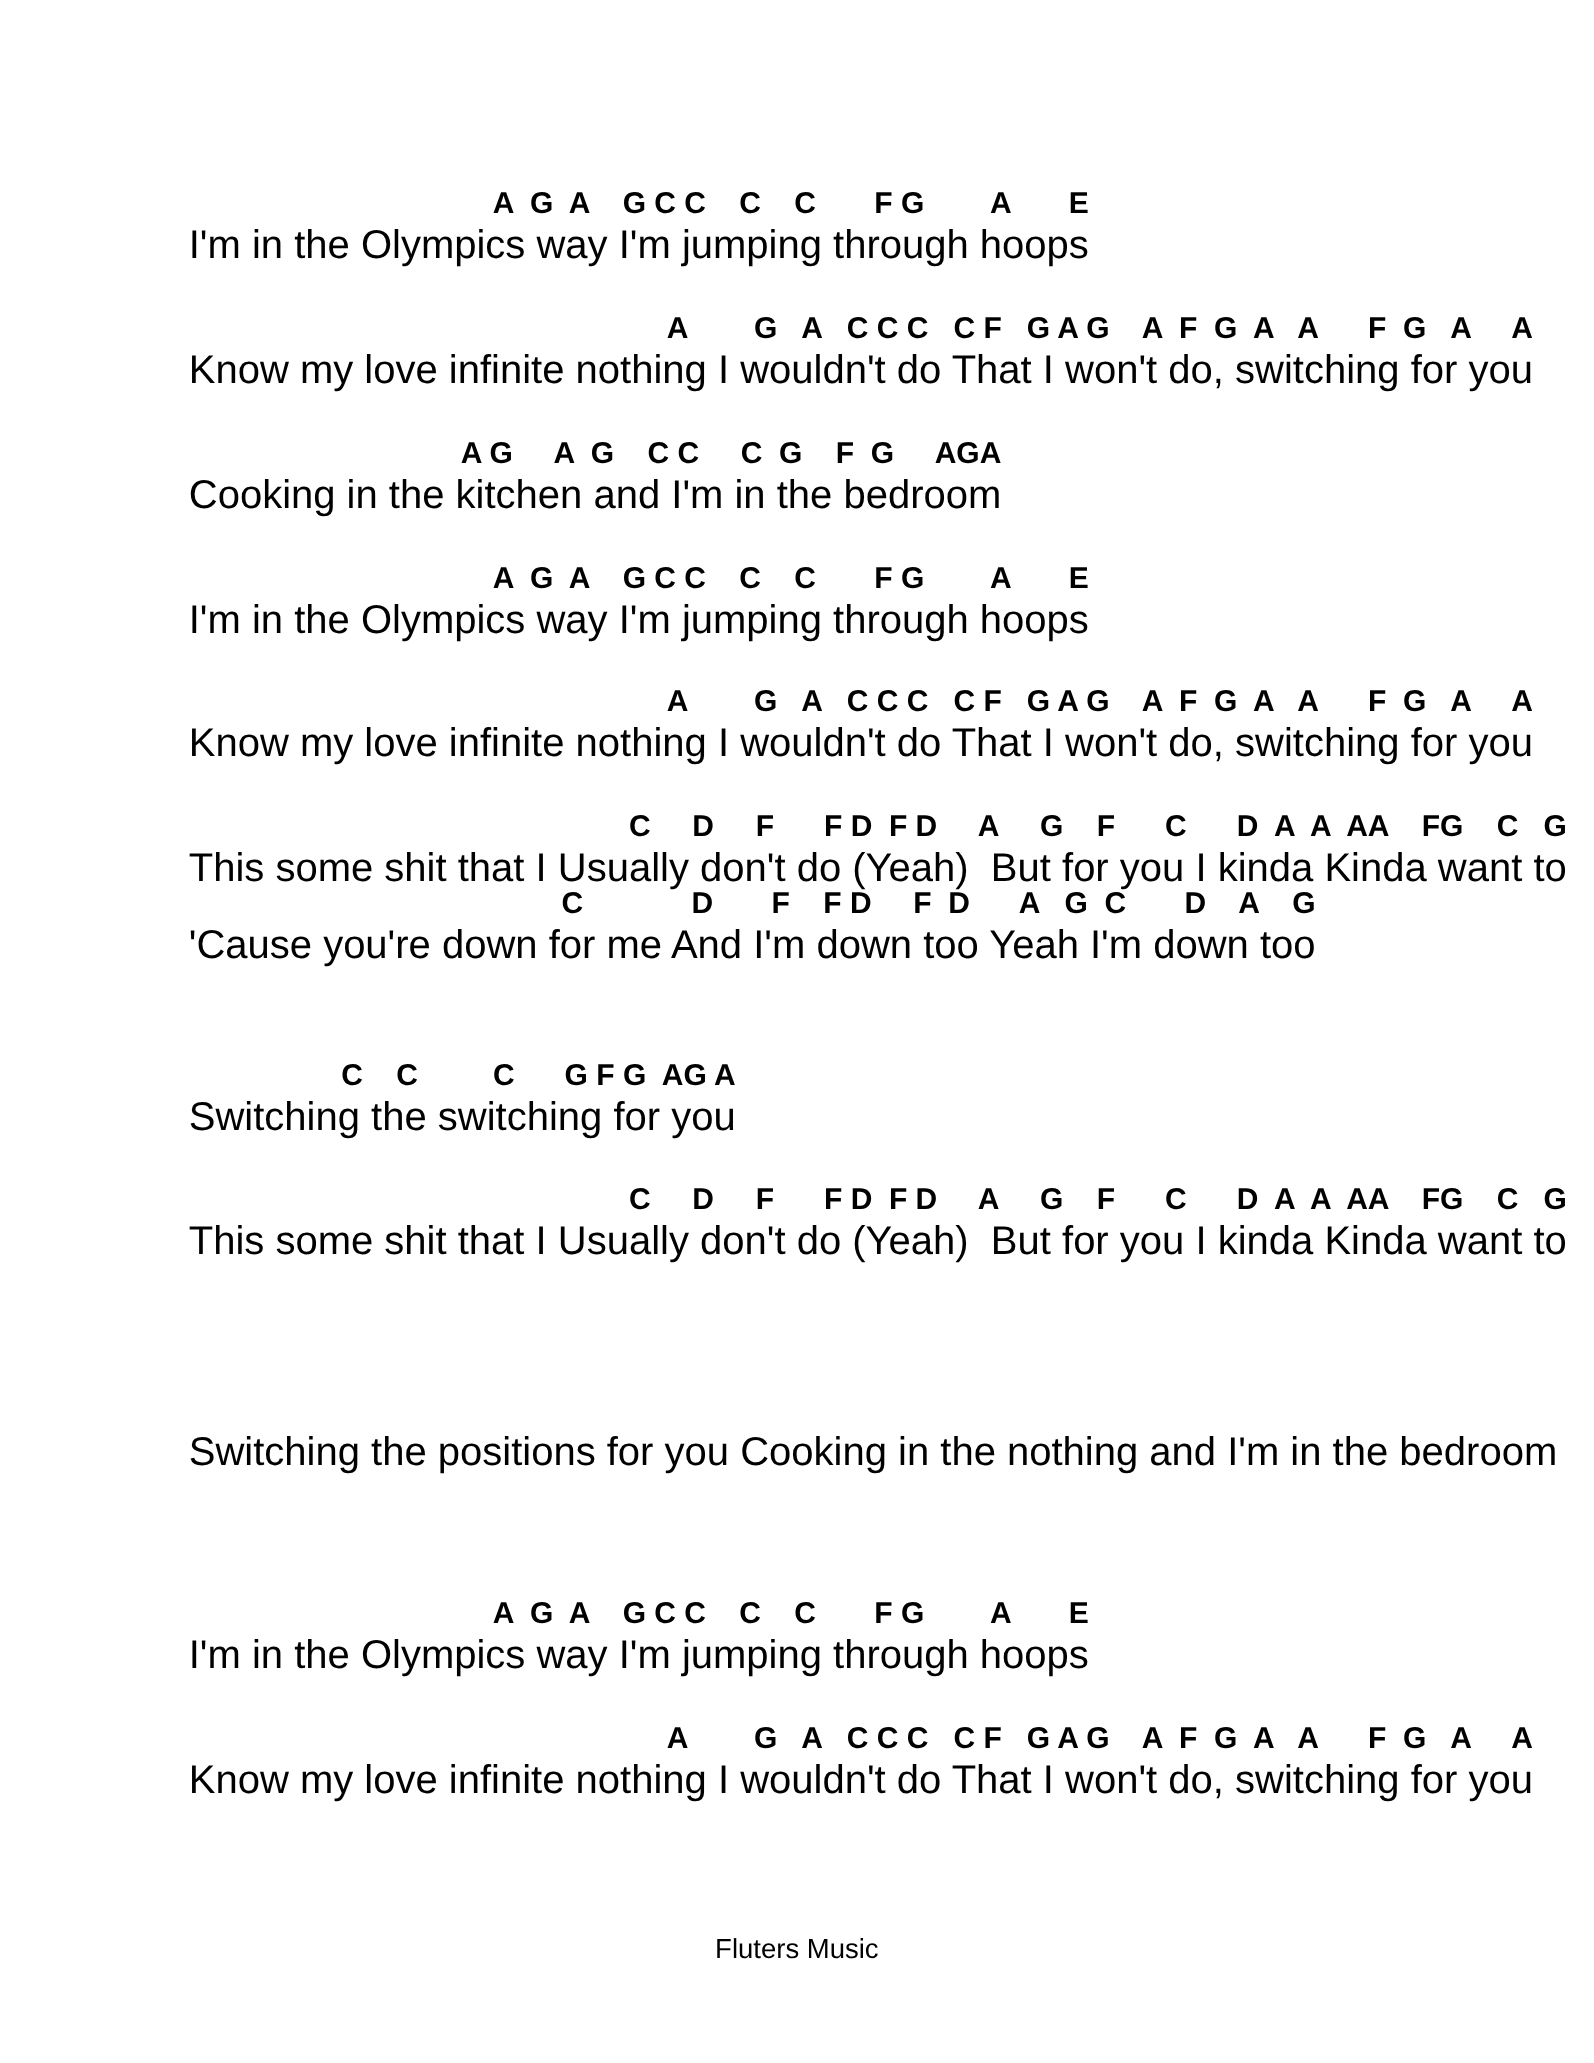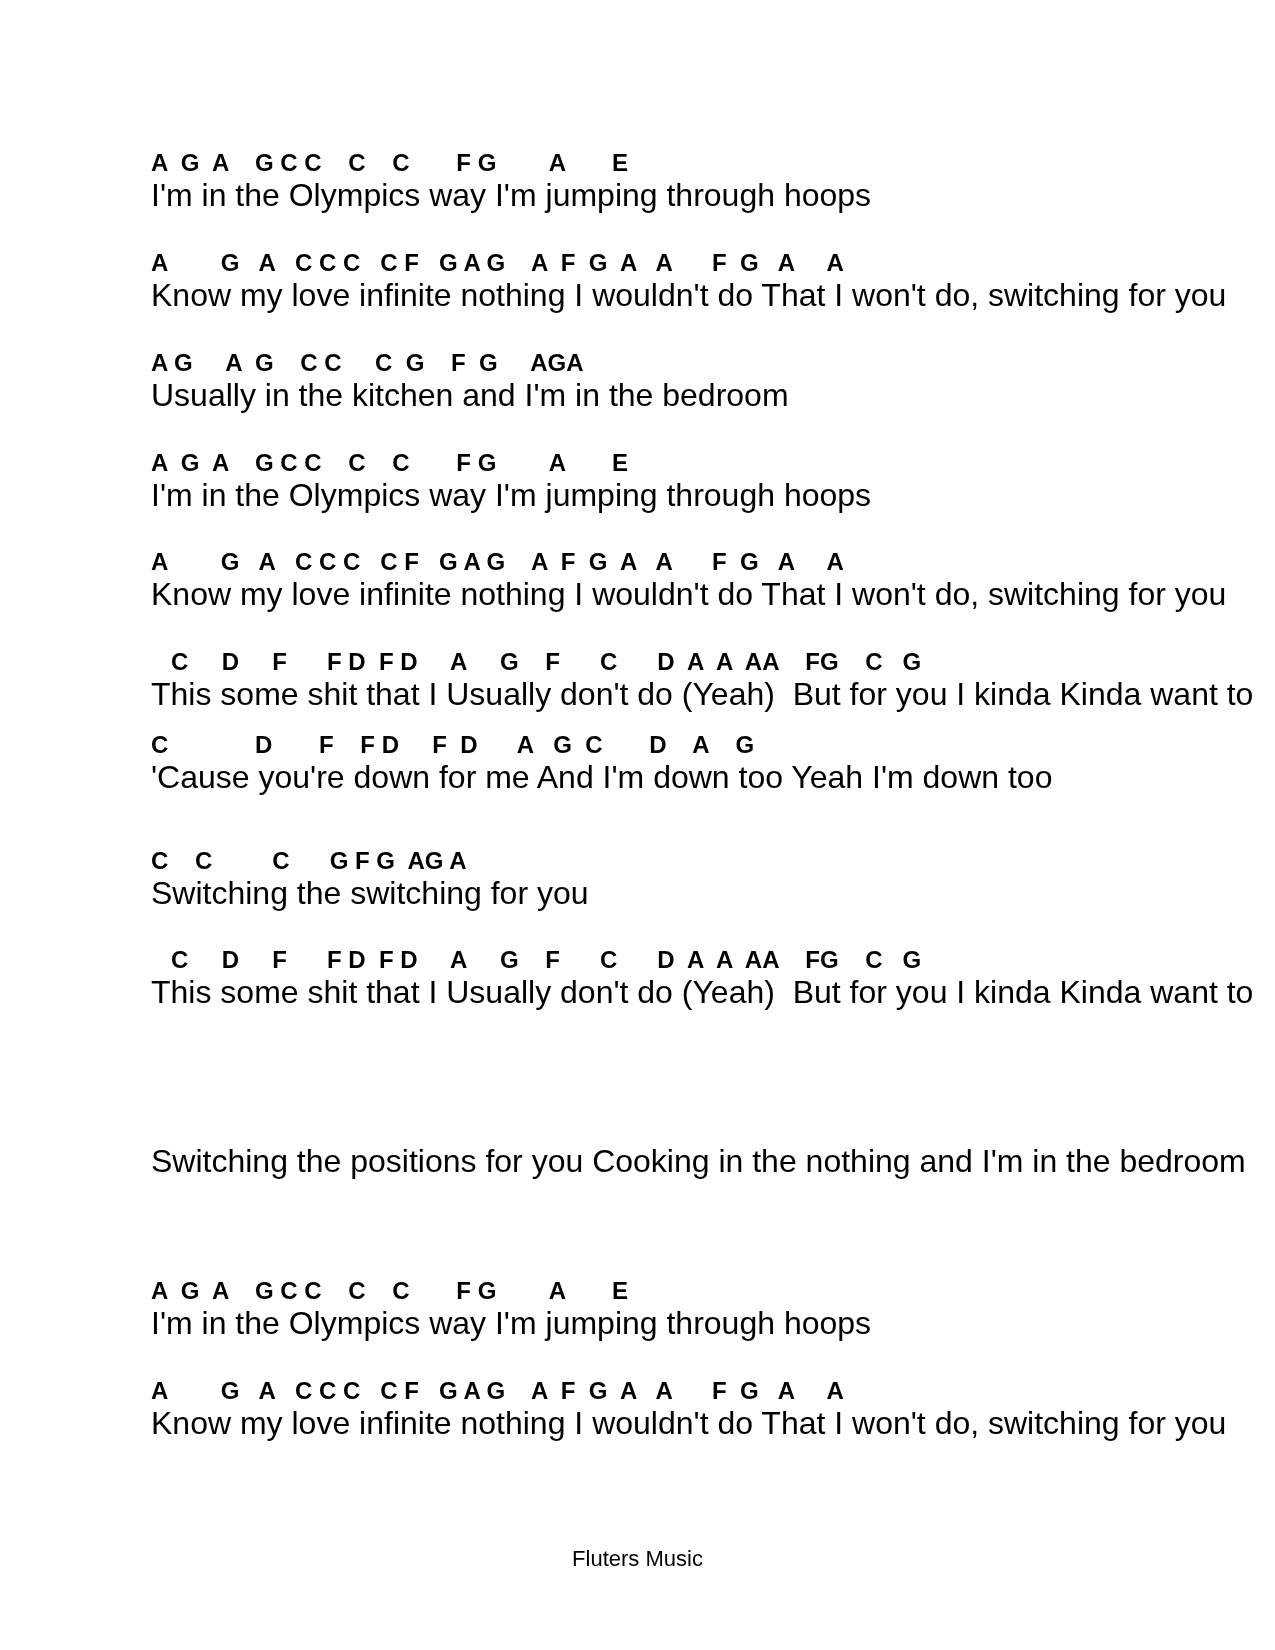--- a/index.html
+++ b/index.html
@@ -1,53 +1,53 @@
 <!DOCTYPE html>
 <html><head>
   <meta charset="utf-8">
   <style>
     html, body { margin: 0; padding: 0; background: #ffffff; }
     body { width: 1275px; height: 1650px; position: relative; overflow: hidden;
            font-family: "Liberation Sans", sans-serif; color: #000; }
     .page { position: absolute; left: 0; top: 0; width: 1275px; height: 1650px; }
-    .stanza { position: absolute; left: 151px; }
+    .stanza { position: absolute; left: 151px; text-align: right; }
     .notes { font-weight: bold; font-size: 24px; line-height: 30px; white-space: pre; margin: 0; }
     .lyrics { font-size: 32px; line-height: 30px; white-space: pre; margin: 2px 0 0 0; }
     .footer { position: absolute; left: 0; width: 1275px; text-align: center; top: 1545px;
               font-size: 22px; line-height: 28px; }
   </style>
 </head>
 <body>
 
 <div class="page">
   <div class="stanza" style="top:148px">
     <p class="notes">A  G  A    G C C    C    C       F G        A       E</p>
     <p class="lyrics">I'm in the Olympics way I'm jumping through hoops</p>
   </div>
   <div class="stanza" style="top:248px">
     <p class="notes">A        G   A   C C C   C F   G A G    A  F  G  A   A      F  G   A     A</p>
     <p class="lyrics">Know my love infinite nothing I wouldn't do That I won't do, switching for you</p>
   </div>
   <div class="stanza" style="top:348px">
     <p class="notes">A G     A  G    C C     C  G    F  G     AGA</p>
-    <p class="lyrics">Usually in the kitchen and I'm in the bedroom</p>
+    <p class="lyrics">Cooking in the kitchen and I'm in the bedroom</p>
   </div>
   <div class="stanza" style="top:448px">
     <p class="notes">A  G  A    G C C    C    C       F G        A       E</p>
     <p class="lyrics">I'm in the Olympics way I'm jumping through hoops</p>
   </div>
   <div class="stanza" style="top:547px">
     <p class="notes">A        G   A   C C C   C F   G A G    A  F  G  A   A      F  G   A     A</p>
     <p class="lyrics">Know my love infinite nothing I wouldn't do That I won't do, switching for you</p>
   </div>
   <div class="stanza" style="top:647px">
     <p class="notes">   C     D     F      F D  F D     A     G    F      C      D  A  A  AA    FG    C   G</p>
     <p class="lyrics">This some shit that I Usually don't do (Yeah)  But for you I kinda Kinda want to</p>
   </div>
-  <div class="stanza" style="top:730px">
+  <div class="stanza" style="top:708px">
     <p class="notes">C             D       F    F D     F  D      A   G  C       D    A    G</p>
     <p class="lyrics">'Cause you're down for me And I'm down too Yeah I'm down too</p>
   </div>
   <div class="stanza" style="top:846px">
     <p class="notes">C    C         C      G F G  AG A</p>
     <p class="lyrics">Switching the switching for you</p>
   </div>
   <div class="stanza" style="top:945px">
     <p class="notes">   C     D     F      F D  F D     A     G    F      C      D  A  A  AA    FG    C   G</p>
     <p class="lyrics">This some shit that I Usually don't do (Yeah)  But for you I kinda Kinda want to</p>

